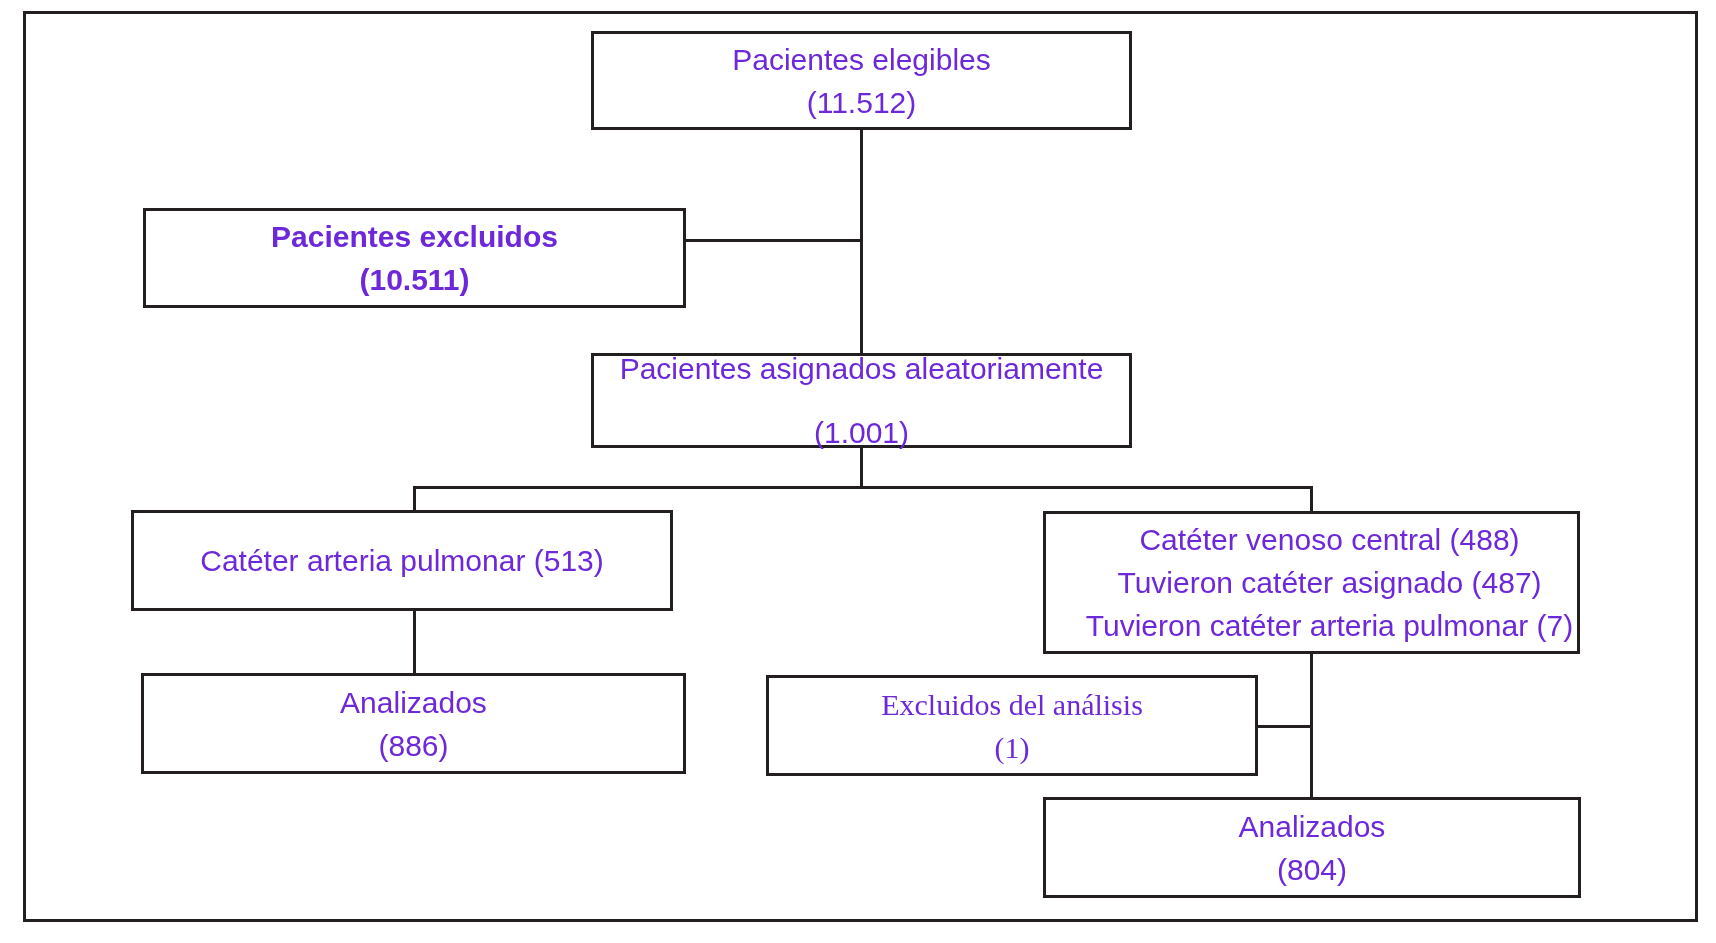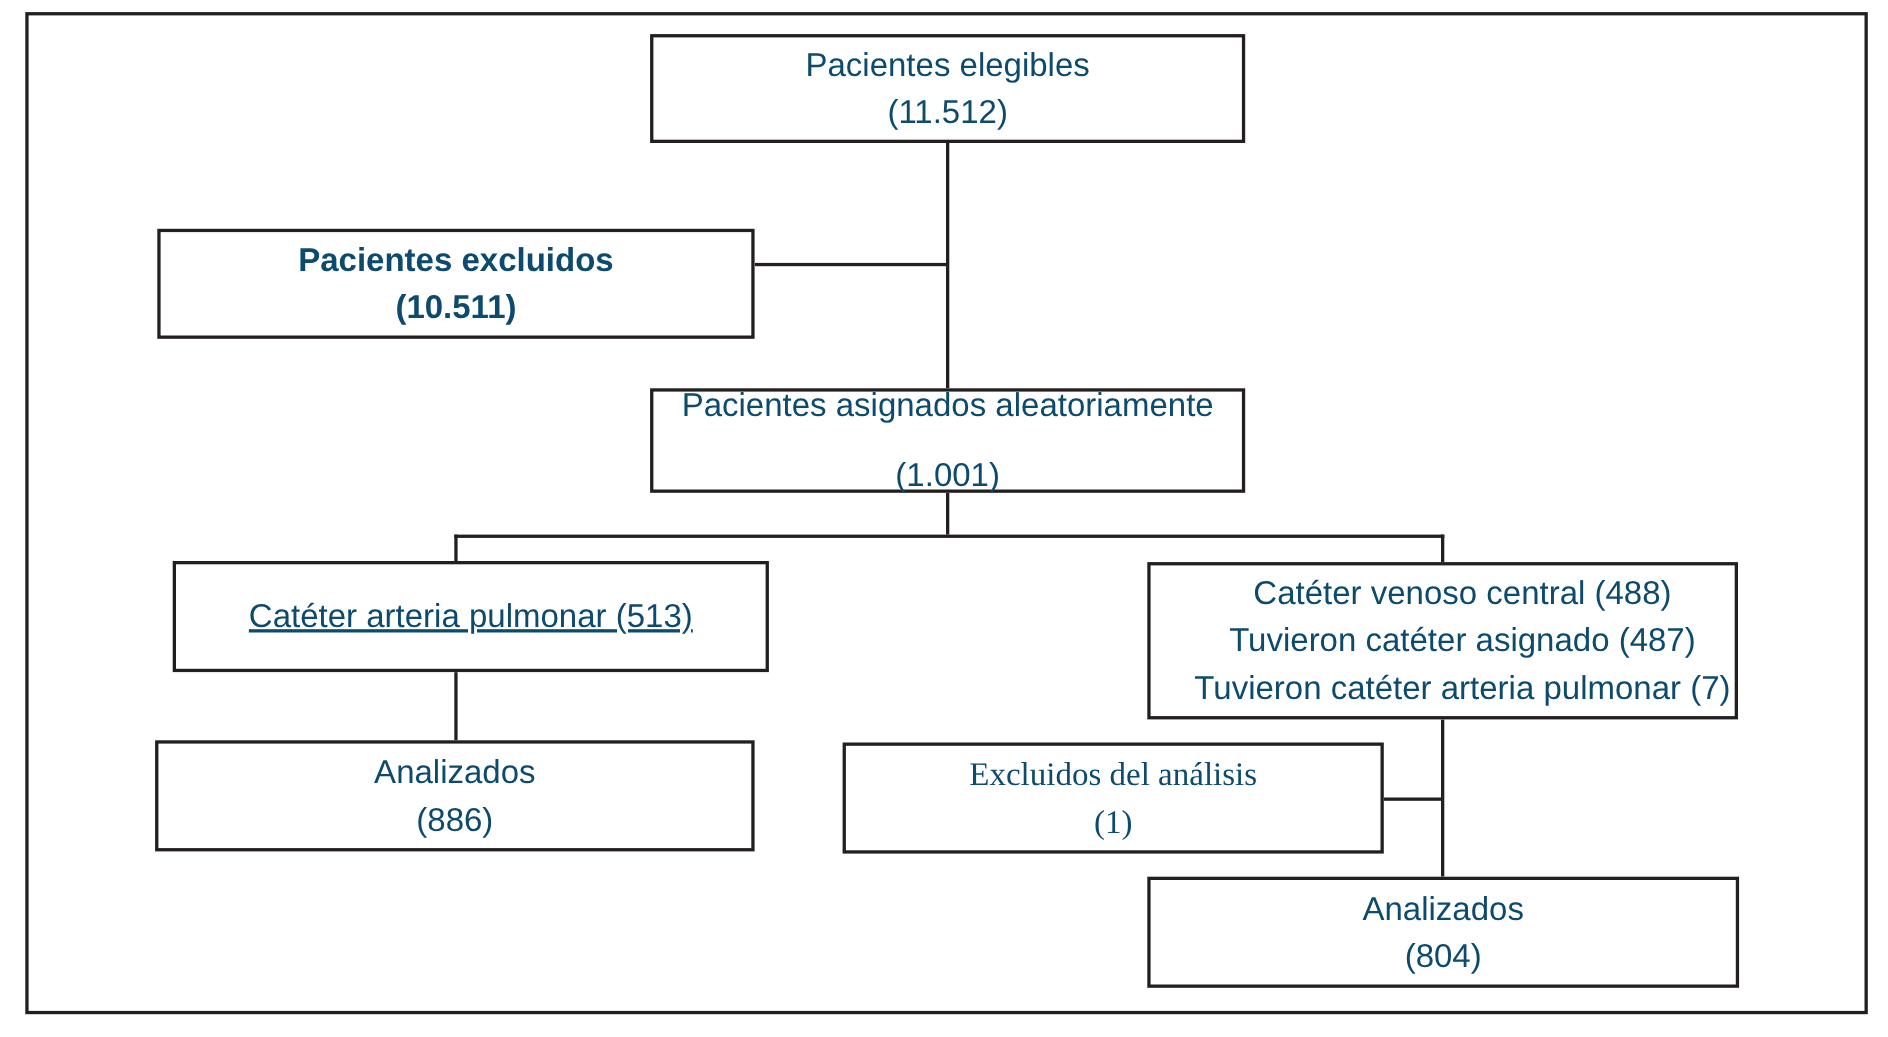--- a/index.html
+++ b/index.html
@@ -6,21 +6,21 @@
     margin: 0;
     padding: 0;
     background: #ffffff;
   }
   #stage {
     position: relative;
     width: 1716px;
     height: 943px;
     background: #ffffff;
     font-family: "Liberation Sans", sans-serif;
-    color: #0c4a6e;
+    color: #6d28d9;
     overflow: hidden;
   }
   .frame {
     position: absolute;
     left: 23px;
     top: 11px;
     width: 1675px;
     height: 911px;
     border: 3px solid #231f20;
     box-sizing: border-box;
@@ -43,21 +43,21 @@
   .tline { display: block; white-space: nowrap; }
   .conn {
     position: absolute;
     background: #231f20;
     z-index: 1;
   }
   
   #box-eligible      { left: 591px;  top: 31px;  width: 541px; height: 99px;  }
   #box-excluded      { left: 143px;  top: 208px; width: 543px; height: 100px; font-weight: bold; }
   #box-randomized    { left: 591px;  top: 353px; width: 541px; height: 95px; gap: 21px;  }
-  #box-pa            { left: 157px;  top: 510px; width: 542px; height: 101px; text-decoration: underline; }
+  #box-pa            { left: 131px;  top: 510px; width: 542px; height: 101px; }
   #box-cv            { left: 1043px; top: 511px; width: 537px; height: 143px; padding-left: 36px; }
   #box-analyzed-pa   { left: 141px;  top: 673px; width: 545px; height: 101px; }
   #box-excl-analysis { left: 766px;  top: 675px; width: 492px; height: 101px; font-family: Liberation Serif, serif; }
   #box-analyzed-cv   { left: 1043px; top: 797px; width: 538px; height: 101px; }
   
   #c-elig-rand       { left: 860px;  top: 130px; width: 3px;   height: 223px; }
   #c-excl-stub       { left: 686px;  top: 239px; width: 174px; height: 3px;   }
   #c-rand-drop       { left: 860px;  top: 448px; width: 3px;   height: 38px;  }
   #c-branch          { left: 413px;  top: 486px; width: 900px; height: 3px;   }
   #c-branch-left     { left: 413px;  top: 486px; width: 3px;   height: 24px;  }

